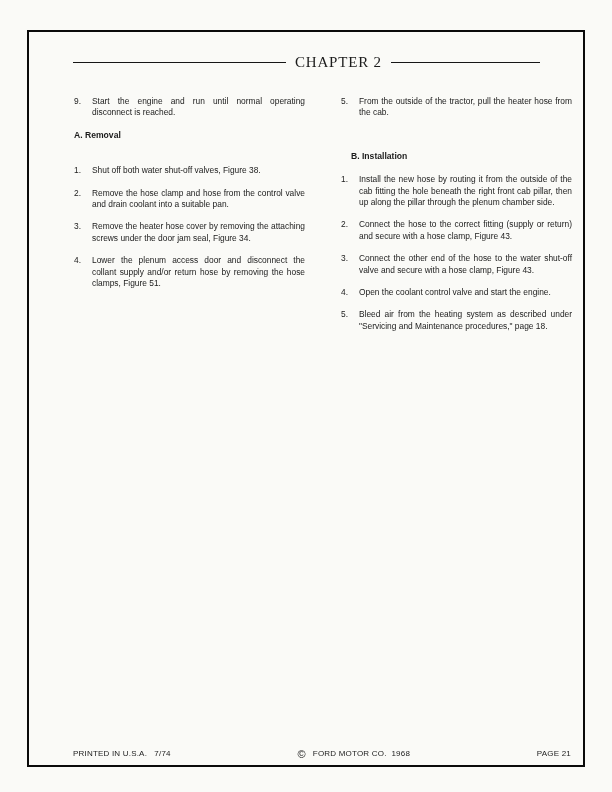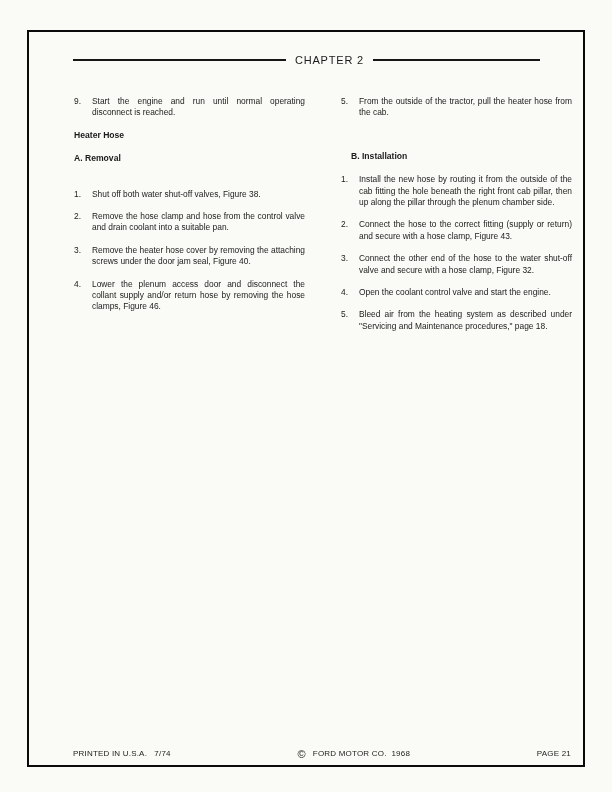--- a/index.html
+++ b/index.html
@@ -22,24 +22,25 @@
     position: absolute;
     left: 73px; top: 54px;
     width: 467px;
     display: flex;
     align-items: center;
   }
   .rule { height: 1.5px; background: #161616; }
   .rule-left { width: 213px; }
   .rule-right { flex: 1; }
   .chapter-title {
-    font-size: 11px;
+    font-size: 15px;
     letter-spacing: 0.8px;
     padding: 0 9px;
     white-space: nowrap;
+    font-family: Liberation Serif, serif;
   }
   .columns {
     position: absolute;
     left: 74px; top: 96px;
     width: 498px;
     display: flex;
     gap: 36px;
   }
   .col {
     width: 231px;
@@ -80,38 +81,37 @@
 
 <div class="columns">
 
   <div class="col left">
 
     <div class="item">
       <span class="num">9.</span>
       <span class="txt">Start the engine and run until normal operating disconnect is reached.</span>
     </div>
 
-    <div class="heading section-title">Heater Hose</div>
     <div class="heading sub-heading">A. Removal</div>
 
     <div class="item">
       <span class="num">1.</span>
       <span class="txt">Shut off both water shut-off valves, Figure 38.</span>
     </div>
     <div class="item">
       <span class="num">2.</span>
       <span class="txt">Remove the hose clamp and hose from the control valve and drain coolant into a suitable pan.</span>
     </div>
     <div class="item">
       <span class="num">3.</span>
-      <span class="txt">Remove the heater hose cover by removing the attaching screws under the door jam seal, Figure 40.</span>
+      <span class="txt">Remove the heater hose cover by removing the attaching screws under the door jam seal, Figure 34.</span>
     </div>
     <div class="item">
       <span class="num">4.</span>
-      <span class="txt">Lower the plenum access door and disconnect the collant supply and/or return hose by removing the hose clamps, Figure 46.</span>
+      <span class="txt">Lower the plenum access door and disconnect the collant supply and/or return hose by removing the hose clamps, Figure 51.</span>
     </div>
 
   </div>
 
   <div class="col right">
 
     <div class="item">
       <span class="num">5.</span>
       <span class="txt">From the outside of the tractor, pull the heater hose from the cab.</span>
     </div>
@@ -121,21 +121,21 @@
     <div class="item">
       <span class="num">1.</span>
       <span class="txt">Install the new hose by routing it from the outside of the cab fitting the hole beneath the right front cab pillar, then up along the pillar through the plenum chamber side.</span>
     </div>
     <div class="item">
       <span class="num">2.</span>
       <span class="txt">Connect the hose to the correct fitting (supply or return) and secure with a hose clamp, Figure 43.</span>
     </div>
     <div class="item">
       <span class="num">3.</span>
-      <span class="txt">Connect the other end of the hose to the water shut-off valve and secure with a hose clamp, Figure 32.</span>
+      <span class="txt">Connect the other end of the hose to the water shut-off valve and secure with a hose clamp, Figure 43.</span>
     </div>
     <div class="item">
       <span class="num">4.</span>
       <span class="txt">Open the coolant control valve and start the engine.</span>
     </div>
     <div class="item">
       <span class="num">5.</span>
       <span class="txt">Bleed air from the heating system as described under "Servicing and Maintenance procedures," page 18.</span>
     </div>
 

